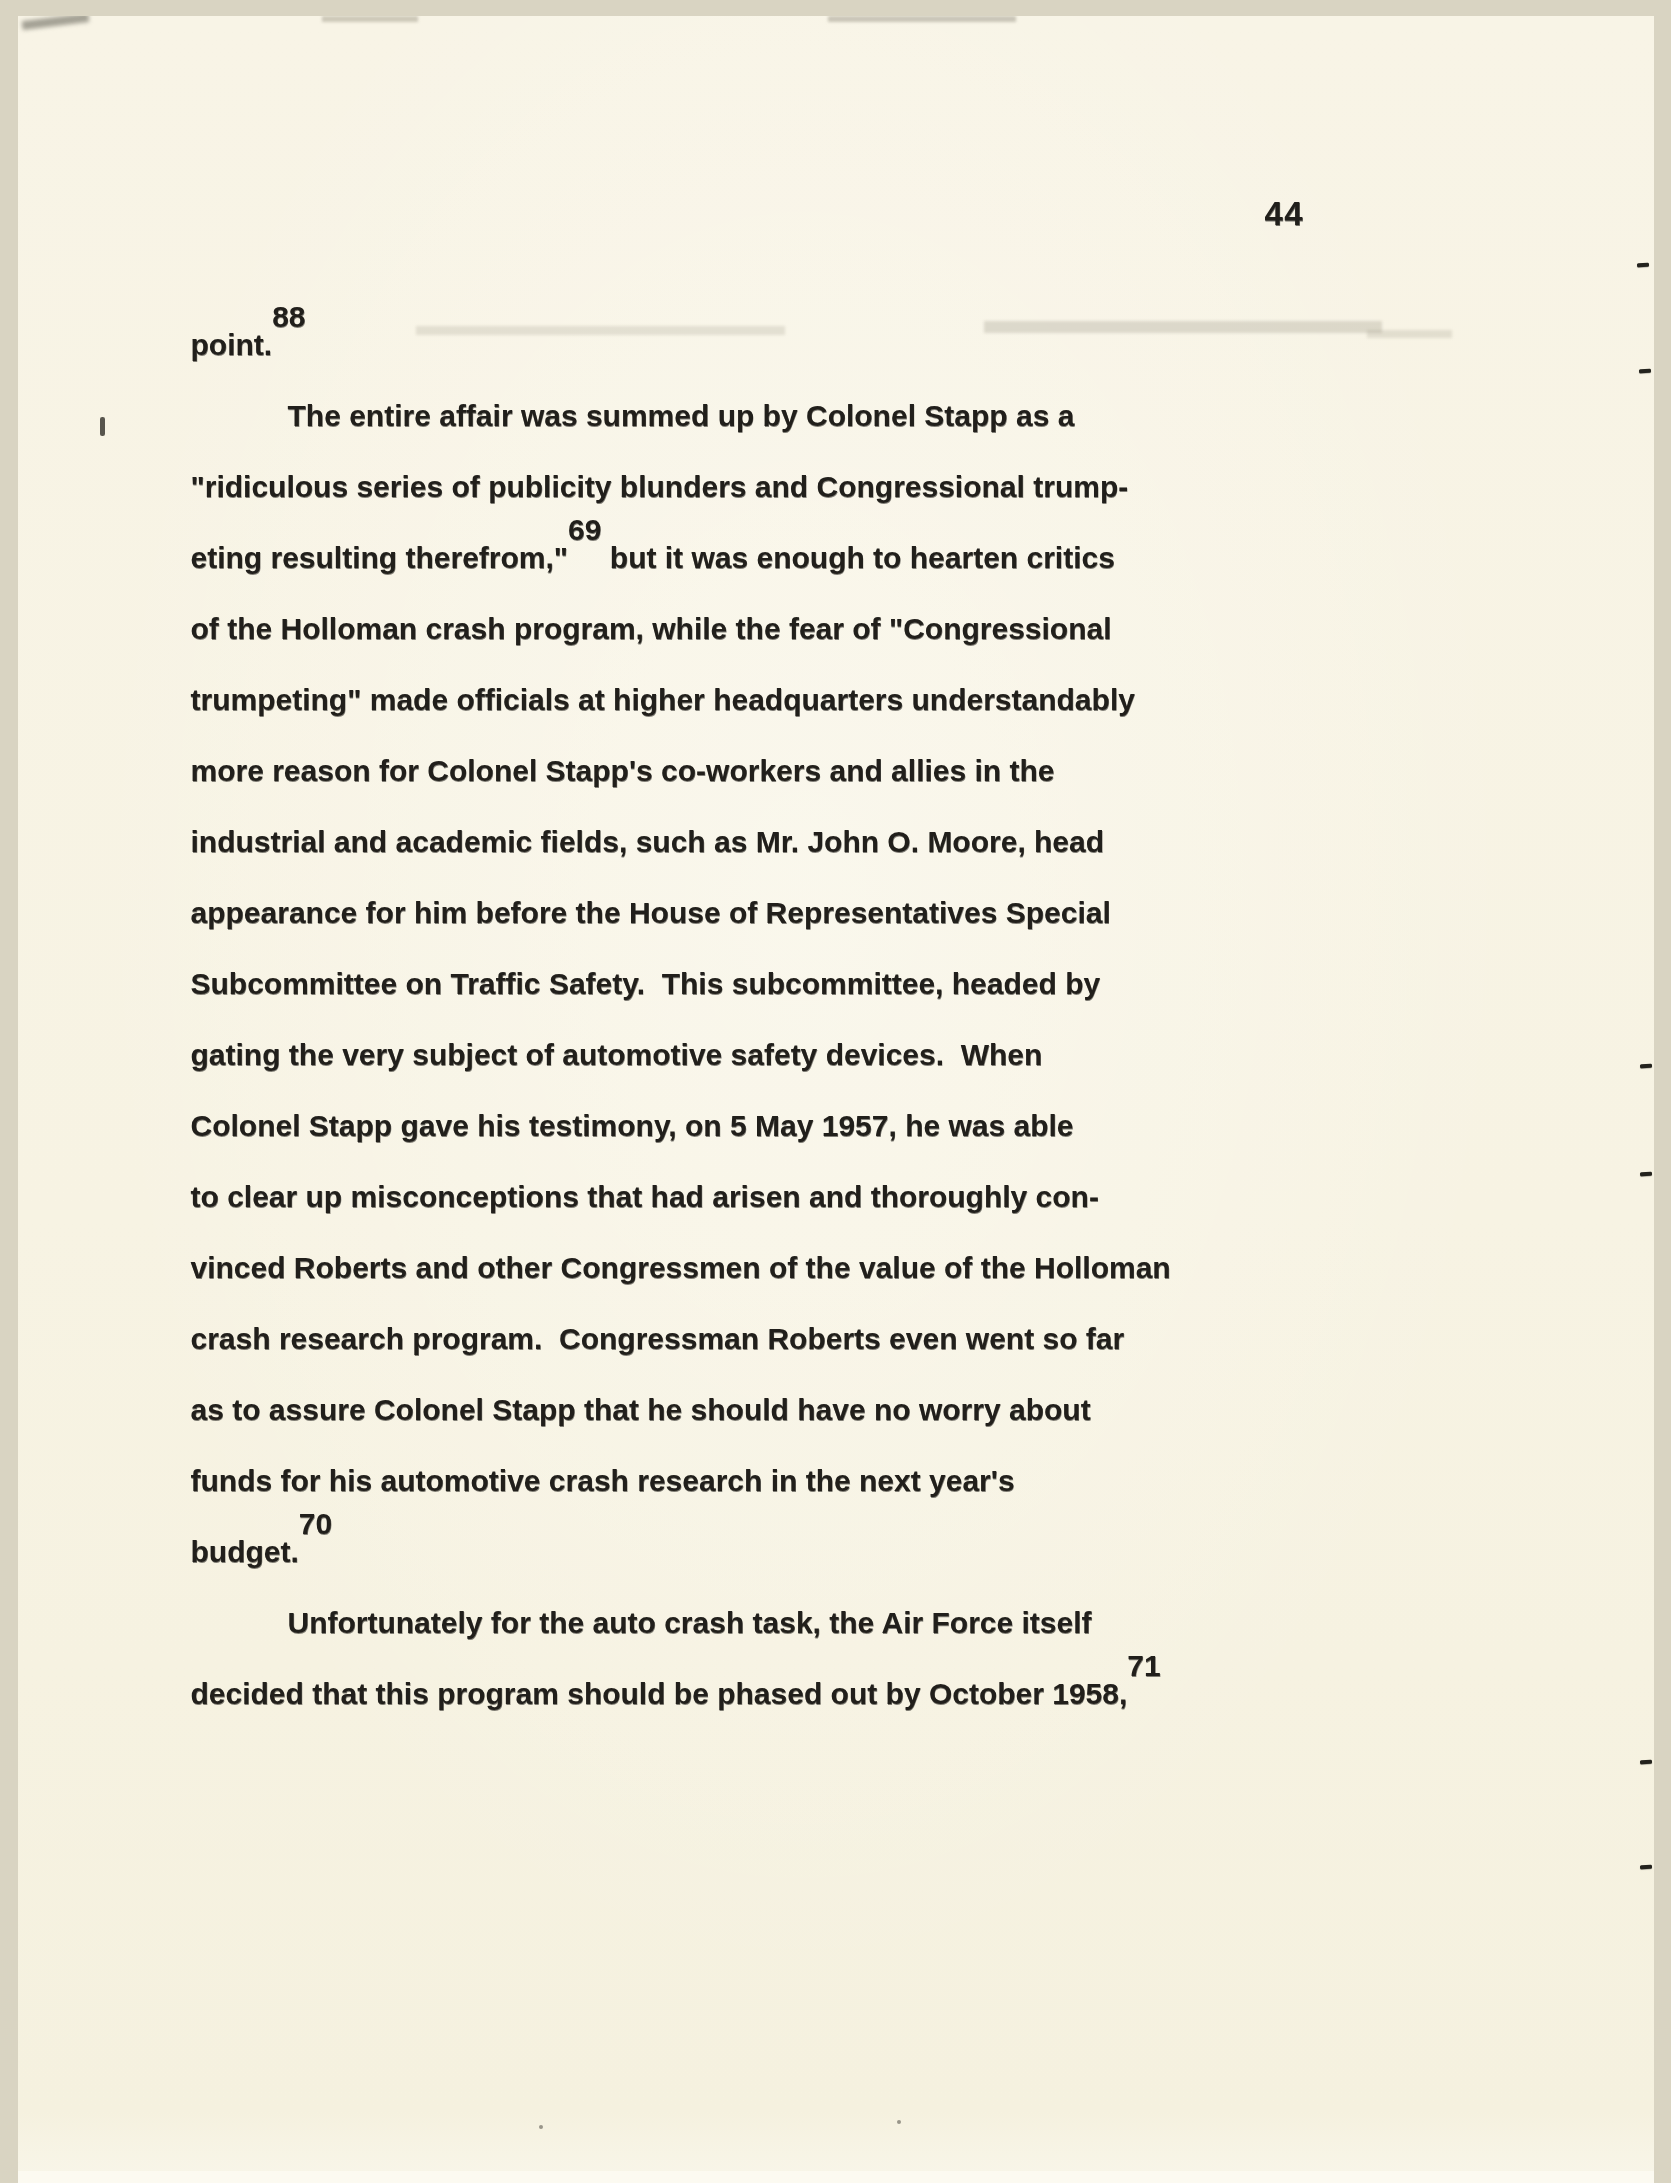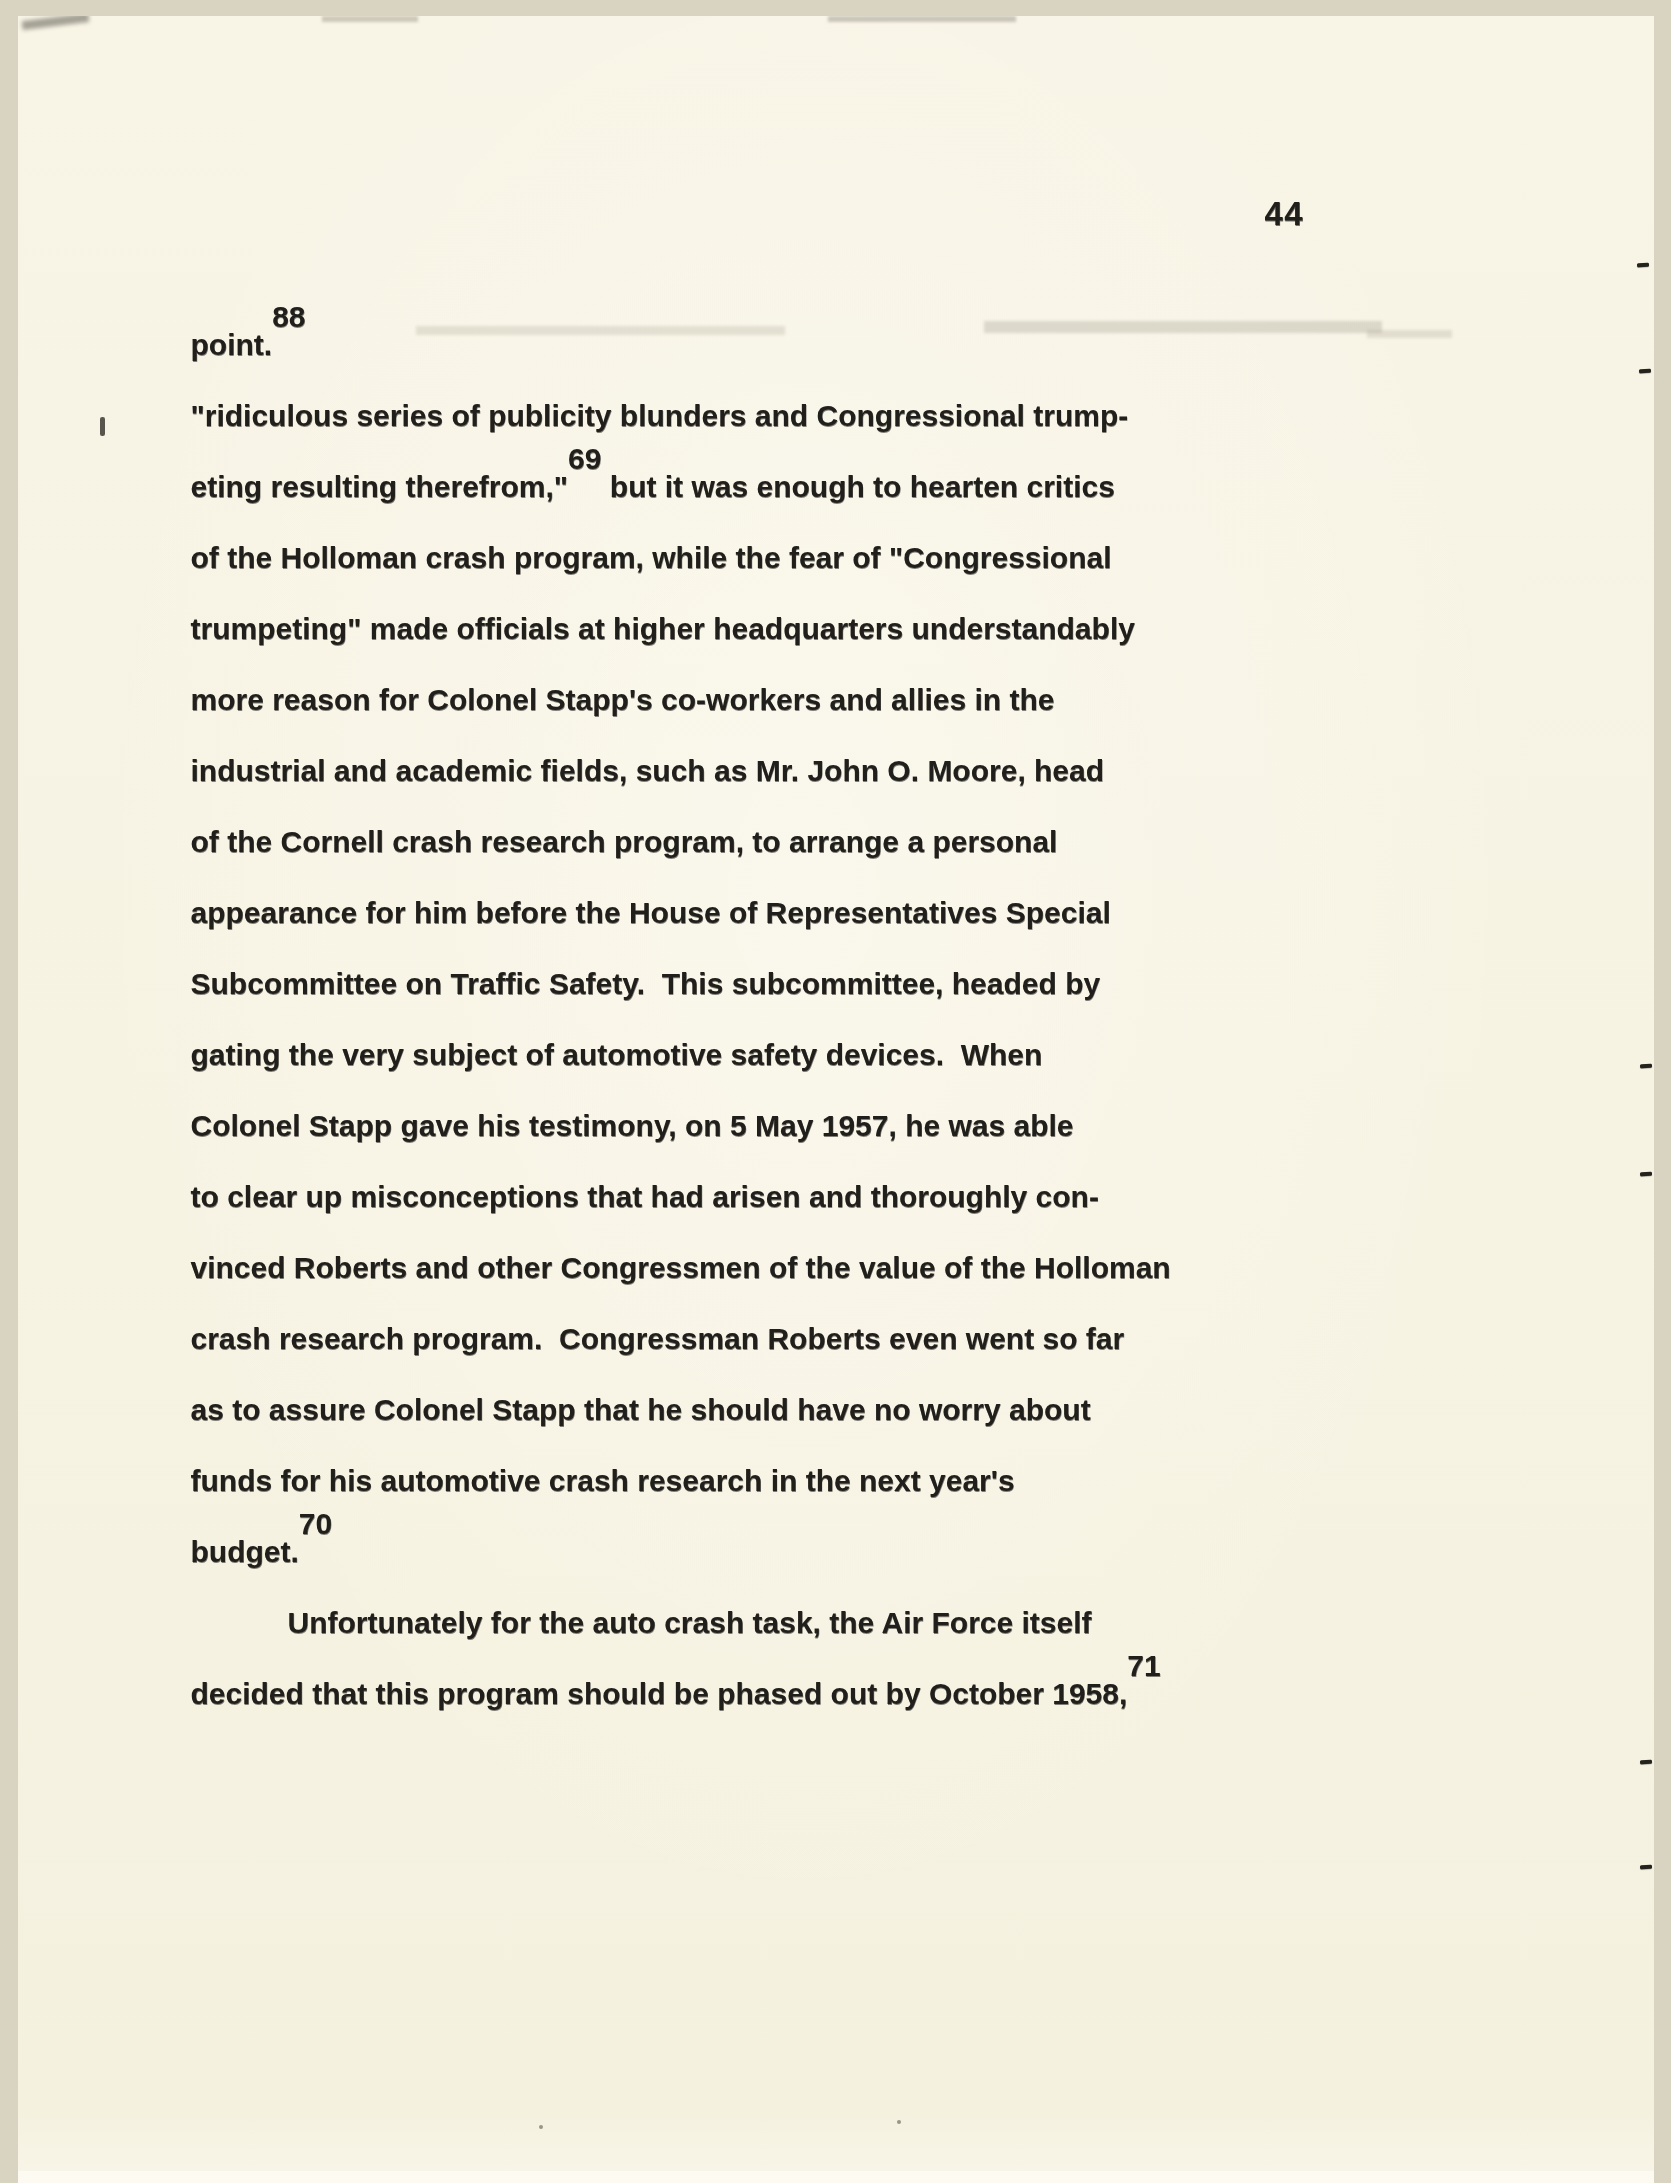--- a/index.html
+++ b/index.html
@@ -56,27 +56,27 @@
 </style>
 </head>
 <body>
 
 <div class="page">
 
   <div class="page-number">44</div>
 
   <div class="text-block" id="text-block">
       <div class="line"><span class="seg">point.</span><span class="sup">88</span></div>
+      <div class="line indent"><span class="seg">The entire affair was summed up by Colonel Stapp as a</span></div>
       <div class="line"><span class="seg">"ridiculous series of publicity blunders and Congressional trump-</span></div>
       <div class="line"><span class="seg">eting resulting therefrom,"</span><span class="sup">69</span><span class="seg"> but it was enough to hearten critics</span></div>
       <div class="line"><span class="seg">of the Holloman crash program, while the fear of "Congressional</span></div>
       <div class="line"><span class="seg">trumpeting" made officials at higher headquarters understandably</span></div>
       <div class="line"><span class="seg">more reason for Colonel Stapp's co-workers and allies in the</span></div>
       <div class="line"><span class="seg">industrial and academic fields, such as Mr. John O. Moore, head</span></div>
-      <div class="line"><span class="seg">of the Cornell crash research program, to arrange a personal</span></div>
       <div class="line"><span class="seg">appearance for him before the House of Representatives Special</span></div>
       <div class="line"><span class="seg">Subcommittee on Traffic Safety.  This subcommittee, headed by</span></div>
       <div class="line"><span class="seg">gating the very subject of automotive safety devices.  When</span></div>
       <div class="line"><span class="seg">Colonel Stapp gave his testimony, on 5 May 1957, he was able</span></div>
       <div class="line"><span class="seg">to clear up misconceptions that had arisen and thoroughly con-</span></div>
       <div class="line"><span class="seg">vinced Roberts and other Congressmen of the value of the Holloman</span></div>
       <div class="line"><span class="seg">crash research program.  Congressman Roberts even went so far</span></div>
       <div class="line"><span class="seg">as to assure Colonel Stapp that he should have no worry about</span></div>
       <div class="line"><span class="seg">funds for his automotive crash research in the next year's</span></div>
       <div class="line"><span class="seg">budget.</span><span class="sup">70</span></div>

